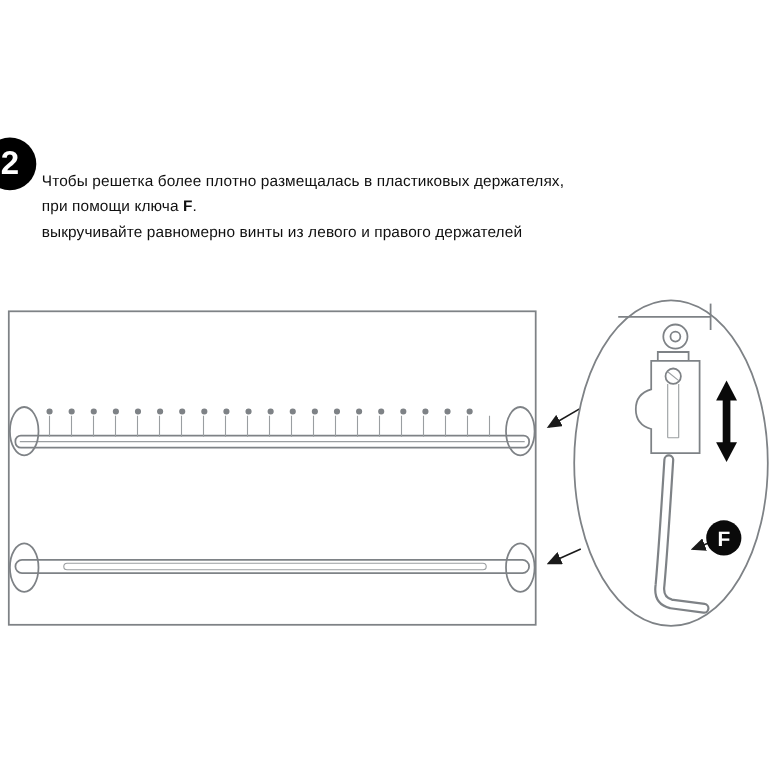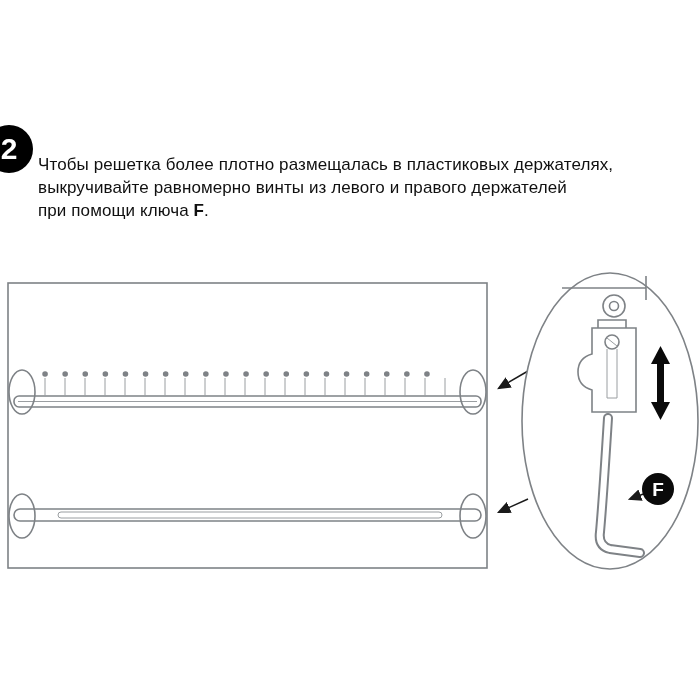--- a/index.html
+++ b/index.html
@@ -7,43 +7,43 @@
     position:relative;width:700px;height:700px;background:#fff;overflow:hidden;
     font-family:"Liberation Sans",sans-serif;color:#101010;
   }
   .step-badge{
     position:absolute;left:-15px;top:125px;width:48px;height:48px;border-radius:50%;
     background:#000;color:#fff;display:flex;align-items:center;justify-content:center;
     font-size:30px;font-weight:bold;
   }
   .instruction{
     position:absolute;left:38px;top:153px;width:625px;
-    font-size:17px;line-height:23px;letter-spacing:.1px;
+    font-size:14px;line-height:23px;letter-spacing:.1px;
   }
   .instruction b{font-weight:bold;}
   svg.diagram{position:absolute;left:0;top:0;width:700px;height:700px;}
   .g{stroke:#7e8286;stroke-width:1.6;fill:none;}
   .gw{stroke:#7e8286;stroke-width:1.6;fill:#ffffff;}
   .thin{stroke:#9a9ea1;stroke-width:1;fill:none;}
   .blk{fill:#0a0a0a;stroke:none;}
   .ptr{stroke:#1a1a1a;stroke-width:1.5;fill:none;}
 </style>
 </head>
 <body>
 
 <div class="canvas">
 
   <div class="step-badge">
     <span>2</span>
   </div>
 
   <div class="instruction">
     <div>Чтобы решетка более плотно размещалась в пластиковых держателях,</div>
+    <div><span>при помощи ключа </span><b>F</b><span>.</span></div>
     <div>выкручивайте равномерно винты из левого и правого держателей</div>
-    <div><span>при помощи ключа </span><b>F</b><span>.</span></div>
   </div>
 
   <svg class="diagram" viewBox="0 0 700 700">
     <defs>
       <marker id="ah" markerWidth="9" markerHeight="8" refX="7.5" refY="4" orient="auto">
         <path d="M0,0 L9,4 L0,8 Z" fill="#1a1a1a"></path>
       </marker>
     </defs>
 
     <rect class="g" x="8" y="283" width="479" height="285"></rect>

